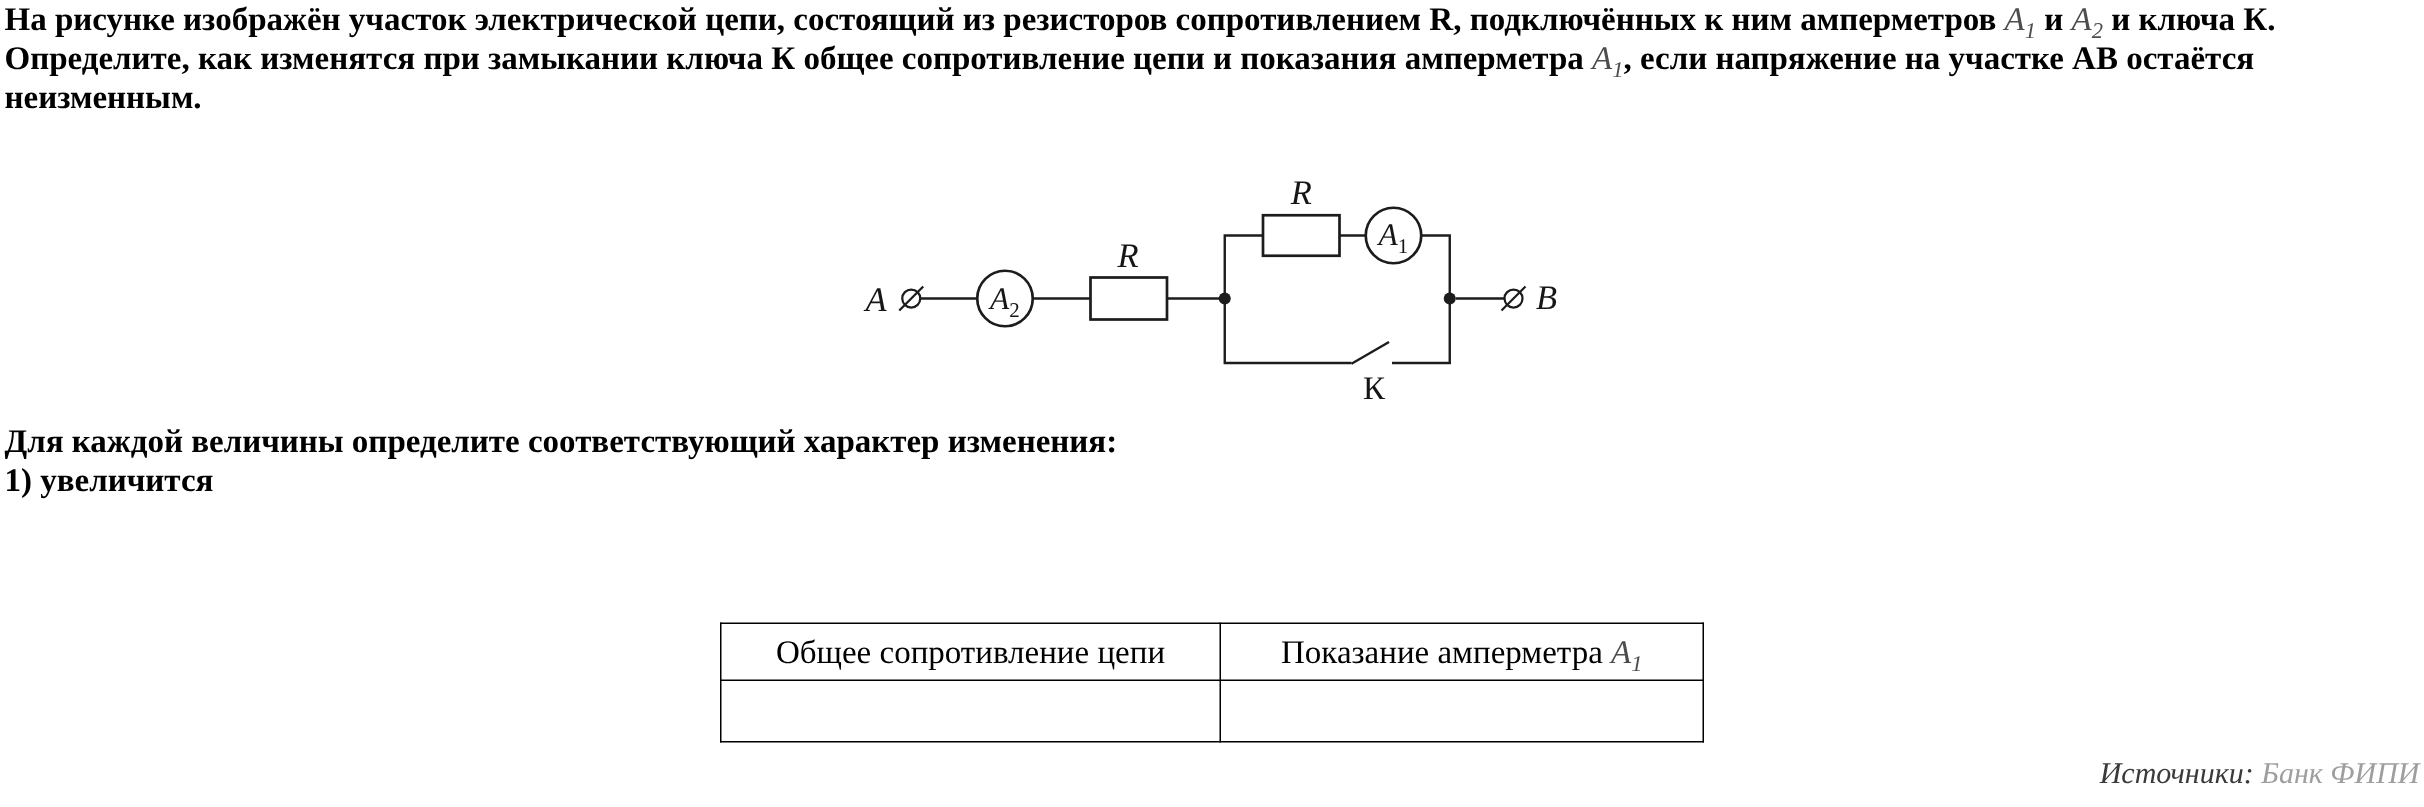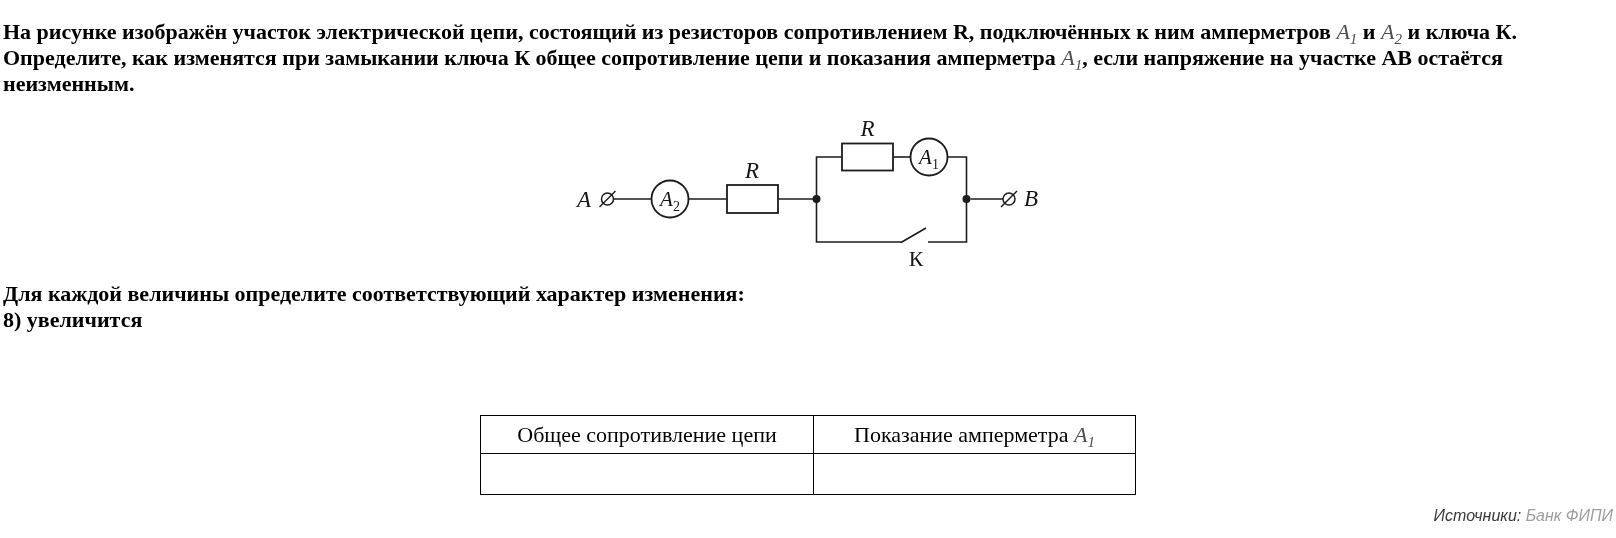--- a/index.html
+++ b/index.html
@@ -6,21 +6,21 @@
   html, body { margin: 0; padding: 0; }
   body {
     width: 1616px; height: 538px;
     background: #ffffff;
     position: relative;
     overflow: hidden;
     font-family: "Liberation Serif", "DejaVu Serif", serif;
     color: #000000;
   }
   .problem {
-    position: absolute; left: 3px; top: 19px; width: 1613px;
+    position: absolute; left: 3px; top: 0; width: 1613px;
     margin: 0;
     font-size: 22px; line-height: 26px;
     font-weight: bold;
   }
   
   .problem, .instructions { font-weight: bold; }
   i.math {
     font-style: italic;
     font-family: "Liberation Serif", "DejaVu Serif", serif;
     font-weight: normal;
@@ -51,23 +51,23 @@
     font-weight: normal;
     text-align: center;
     vertical-align: middle;
     padding: 0 10px;
   }
   .answer-table th { width: 333px; height: 38px; }
   .answer-table th.col2 { width: 322px; }
   .answer-table td { height: 41px; }
   .source {
     position: absolute; right: 3px; top: 505px;
-    font-family: Liberation Sans, sans-serif;
+    font-family: Liberation Serif, serif;
     font-style: italic;
-    font-size: 16px;
+    font-size: 20px;
     line-height: 22px;
     white-space: nowrap;
   }
   .source-label { color: #3a3a3a; }
   .source-link { color: #9e9e9e; }
 </style>
 </head>
 <body>
 
 <p class="problem">На рисунке изображён участок электрической цепи, состоящий из резисторов сопротивлением R, подключённых к ним амперметров <i class="math">A<sub>1</sub></i> и <i class="math">A<sub>2</sub></i> и ключа К. Определите, как изменятся при замыкании ключа К общее сопротивление цепи и показания амперметра <i class="math">A<sub>1</sub></i>, если напряжение на участке АВ остаётся неизменным.</p>
@@ -110,21 +110,21 @@
 
   <circle cx="966.5" cy="199" r="4" fill="#1c1c1c" stroke="none"></circle>
   <line x1="970.5" y1="199" x2="1003" y2="199" stroke="#1c1c1c" stroke-width="1.6"></line>
   <circle cx="1009" cy="199" r="6" stroke="#1c1c1c" stroke-width="1.5"></circle>
   <line x1="1001" y1="207" x2="1017" y2="191" stroke="#1c1c1c" stroke-width="1.5"></line>
   <text class="it node-label" x="1031" y="206" text-anchor="middle">B</text>
 </svg>
 
 <div class="instructions">
   <div>Для каждой величины определите соответствующий характер изменения:</div>
-  <div>8) увеличится</div>
+  <div>1) увеличится</div>
 </div>
 
 <table class="answer-table">
   <tbody>
       <tr>
     <th class="col1">Общее сопротивление цепи</th>
     <th class="col2">Показание амперметра <i class="math">A<sub>1</sub></i></th>
   </tr>
   <tr>
     <td></td>

